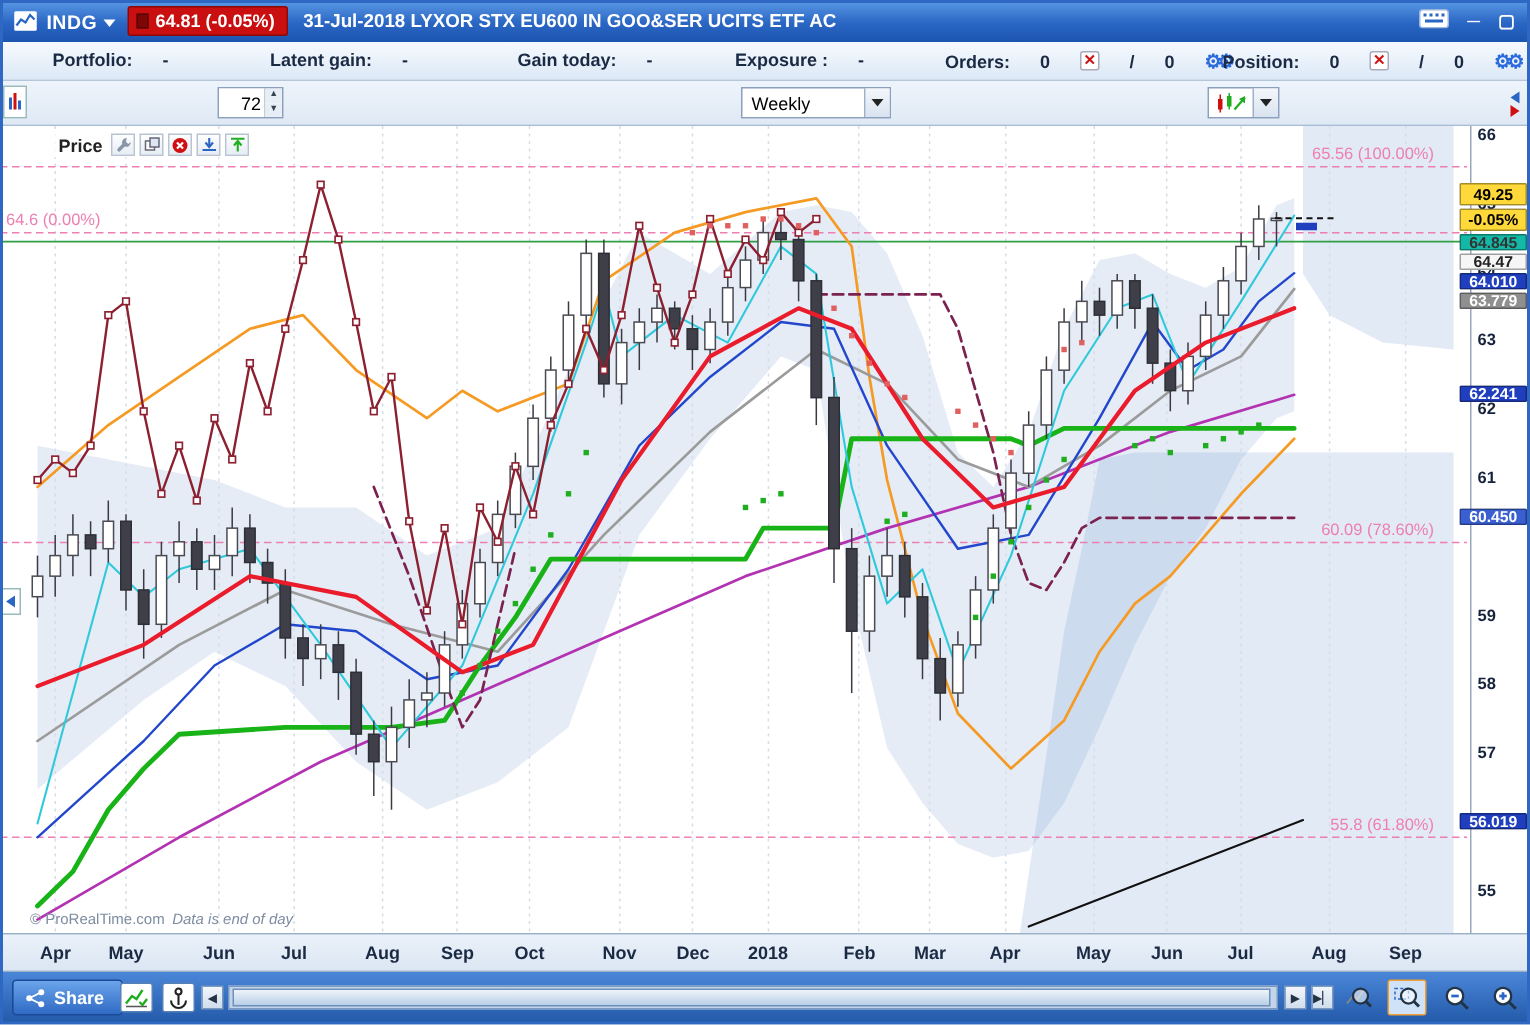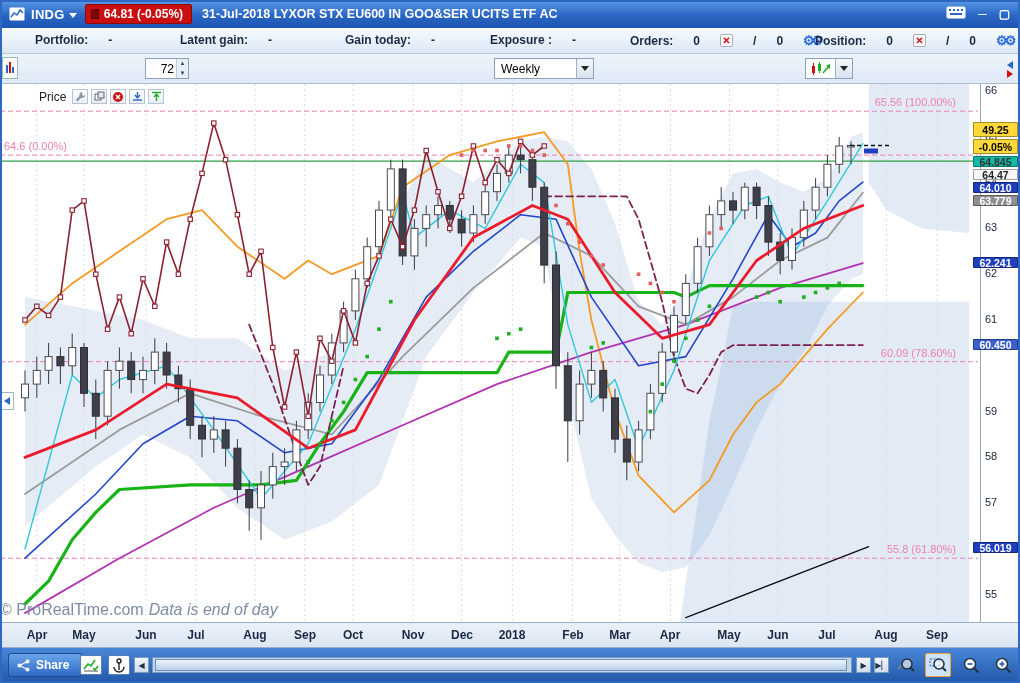--- a/index.html
+++ b/index.html
@@ -41,28 +41,28 @@
   #charttype-btn .img { flex:1; display:flex; align-items:center; justify-content:center; }
   #left-rail-top { left:2px; top:3px; width:16px; height:22px; background:#fff; border:1px solid #9bb; display:flex; align-items:center; justify-content:center; cursor:pointer; }
   #sidebar-toggle { right:2px; width:16px; height:22px; display:flex; flex-direction:column; align-items:center; justify-content:center; cursor:pointer; gap:1px; }
   .tri-l { width:0; height:0; border-top:4px solid transparent; border-bottom:4px solid transparent; border-right:6px solid #2a66c4; }
   .tri-r { width:0; height:0; border-top:4px solid transparent; border-bottom:4px solid transparent; border-left:6px solid #d01010; }
 
   
   #chartwrap { position:relative; height:538px; background:#fff; }
   #chart-svg { position:absolute; left:0; top:0; }
   #price-axis { position:absolute; left:980px; top:0; width:40px; height:538px; background:#fff; border-left:1px solid #98a8bc; }
-  #price-axis .tick { position:absolute; left:4px; font-size:11px; font-weight:normal; color:#16233c; }
+  #price-axis .tick { position:absolute; left:4px; font-size:11px; font-weight:bold; color:#16233c; }
   #price-boxes { position:absolute; left:973px; top:0; width:47px; height:538px; z-index:5; }
   #price-boxes .pbox { position:absolute; left:0; width:45px; font-size:10.5px; font-weight:bold; text-align:center; border:1px solid rgba(0,0,0,.35); border-radius:1px; }
   #chart-toolbar { position:absolute; left:6px; top:4px; display:flex; align-items:center; gap:3px; z-index:6; background:rgba(255,255,255,.75); padding:1px 2px; }
-  #price-label { font-weight:normal; color:#222; margin-right:3px;padding-left:31px; }
+  #price-label { font-weight:bold; color:#222; margin-right:3px;padding-left:31px; }
   .ct-btn { width:16px; height:15px; border:1px solid #b8c4d4; background:linear-gradient(#fdfefe,#e7edf5); display:flex; align-items:center; justify-content:center; cursor:pointer; font-size:10px; }
   #left-rail-bottom { position:absolute; left:0; top:308px; width:14px; height:18px; background:#fff; border:1px solid #9bb; display:flex; align-items:center; justify-content:center; z-index:6; cursor:pointer; }
-  #watermark { position:absolute; left:0; bottom:3px; font-size:16px; color:#7d8ca2; z-index:4; }
+  #watermark { position:absolute; left:20px; bottom:3px; font-size:10px; color:#7d8ca2; z-index:4; }
   #watermark .it { font-style:italic; margin-left:5px; }
 
   
   #xaxis { position:relative; height:26px; background:linear-gradient(#eaf1f9,#dbe6f3); border-top:1px solid #9ab0c8; border-bottom:1px solid #9ab0c8; }
   #xaxis .month { position:absolute; top:5px; width:36px; text-align:center; font-weight:bold; color:#1b2a44; font-size:12px; }
 
   
   #footer { height:35px; background:linear-gradient(#4a86d8,#2258a8); position:relative; display:flex; align-items:center; }
   #share-btn { position:absolute; left:8px; top:5px; height:24px; padding:0 12px 0 8px; background:linear-gradient(#6aa4ea,#2f6ac4); border:1px solid #1c4a96; border-radius:3px; color:#fff; font-weight:bold; display:flex; align-items:center; gap:6px; cursor:pointer; }
   .ft-ico { position:absolute; top:7px; width:22px; height:20px; background:#fff; border:1px solid #5580b8; border-radius:2px; display:flex; align-items:center; justify-content:center; cursor:pointer; }

